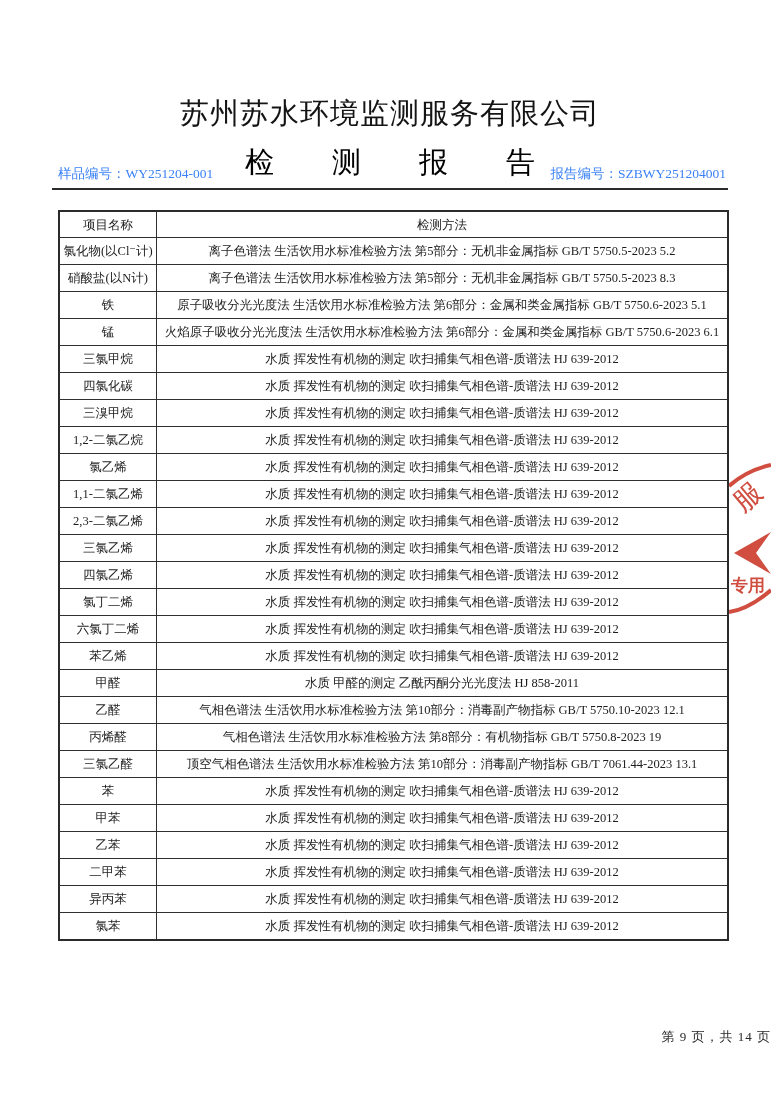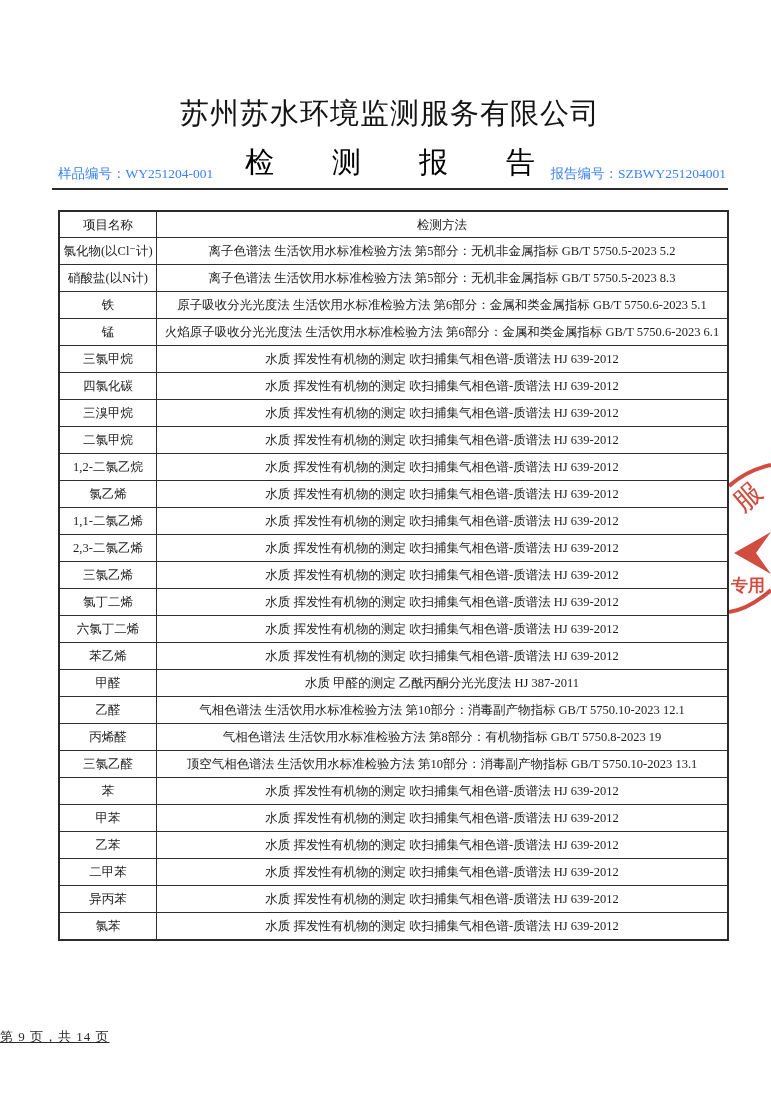--- a/index.html
+++ b/index.html
@@ -55,24 +55,23 @@
     line-height: 16px;
     font-weight: normal;
     word-break: break-word;
   }
   .method-table th { height: 23px; margin-top: 20px; }
   .method-table td { height: 24px; text-align: center; }
   .c-item { width: 90px; }
 
   .footer {
     position: absolute; top: 1028px; left: 0; width: 771px;
-    text-align: left;
+    text-align: right;
     font-size: 13px; letter-spacing: 1px;
     color: #2a2a2a;
-    text-decoration: underline;
   }
 
   .stamp {
     position: absolute; top: 460px; right: 0;
     width: 42px; height: 170px;
     pointer-events: none;
   }
 </style>
 </head>
 <body>
@@ -124,70 +123,70 @@
         </tr>
         <tr>
           <td class="c-item">四氯化碳</td>
           <td class="c-method">水质 挥发性有机物的测定 吹扫捕集气相色谱-质谱法 HJ 639-2012</td>
         </tr>
         <tr>
           <td class="c-item">三溴甲烷</td>
           <td class="c-method">水质 挥发性有机物的测定 吹扫捕集气相色谱-质谱法 HJ 639-2012</td>
         </tr>
         <tr>
-          <td class="c-item">二氯甲烷</td>
-          <td class="c-method">水质 挥发性有机物的测定 吹扫捕集气相色谱-质谱法 HJ 639-2012</td>
-        </tr>
-        <tr>
           <td class="c-item">1,2-二氯乙烷</td>
           <td class="c-method">水质 挥发性有机物的测定 吹扫捕集气相色谱-质谱法 HJ 639-2012</td>
         </tr>
         <tr>
           <td class="c-item">氯乙烯</td>
           <td class="c-method">水质 挥发性有机物的测定 吹扫捕集气相色谱-质谱法 HJ 639-2012</td>
         </tr>
         <tr>
           <td class="c-item">1,1-二氯乙烯</td>
           <td class="c-method">水质 挥发性有机物的测定 吹扫捕集气相色谱-质谱法 HJ 639-2012</td>
         </tr>
         <tr>
           <td class="c-item">2,3-二氯乙烯</td>
           <td class="c-method">水质 挥发性有机物的测定 吹扫捕集气相色谱-质谱法 HJ 639-2012</td>
         </tr>
         <tr>
           <td class="c-item">三氯乙烯</td>
           <td class="c-method">水质 挥发性有机物的测定 吹扫捕集气相色谱-质谱法 HJ 639-2012</td>
         </tr>
         <tr>
+          <td class="c-item">四氯乙烯</td>
+          <td class="c-method">水质 挥发性有机物的测定 吹扫捕集气相色谱-质谱法 HJ 639-2012</td>
+        </tr>
+        <tr>
           <td class="c-item">氯丁二烯</td>
           <td class="c-method">水质 挥发性有机物的测定 吹扫捕集气相色谱-质谱法 HJ 639-2012</td>
         </tr>
         <tr>
           <td class="c-item">六氯丁二烯</td>
           <td class="c-method">水质 挥发性有机物的测定 吹扫捕集气相色谱-质谱法 HJ 639-2012</td>
         </tr>
         <tr>
           <td class="c-item">苯乙烯</td>
           <td class="c-method">水质 挥发性有机物的测定 吹扫捕集气相色谱-质谱法 HJ 639-2012</td>
         </tr>
         <tr>
           <td class="c-item">甲醛</td>
-          <td class="c-method">水质 甲醛的测定 乙酰丙酮分光光度法 HJ 387-2011</td>
+          <td class="c-method">水质 甲醛的测定 乙酰丙酮分光光度法 HJ 858-2011</td>
         </tr>
         <tr>
           <td class="c-item">乙醛</td>
           <td class="c-method">气相色谱法 生活饮用水标准检验方法 第10部分：消毒副产物指标 GB/T 5750.10-2023 12.1</td>
         </tr>
         <tr>
           <td class="c-item">丙烯醛</td>
           <td class="c-method">气相色谱法 生活饮用水标准检验方法 第8部分：有机物指标 GB/T 5750.8-2023 19</td>
         </tr>
         <tr>
           <td class="c-item">三氯乙醛</td>
-          <td class="c-method">顶空气相色谱法 生活饮用水标准检验方法 第10部分：消毒副产物指标 GB/T 5750.10-2023 13.1</td>
+          <td class="c-method">顶空气相色谱法 生活饮用水标准检验方法 第10部分：消毒副产物指标 GB/T 7061.44-2023 13.1</td>
         </tr>
         <tr>
           <td class="c-item">苯</td>
           <td class="c-method">水质 挥发性有机物的测定 吹扫捕集气相色谱-质谱法 HJ 639-2012</td>
         </tr>
         <tr>
           <td class="c-item">甲苯</td>
           <td class="c-method">水质 挥发性有机物的测定 吹扫捕集气相色谱-质谱法 HJ 639-2012</td>
         </tr>
         <tr>

